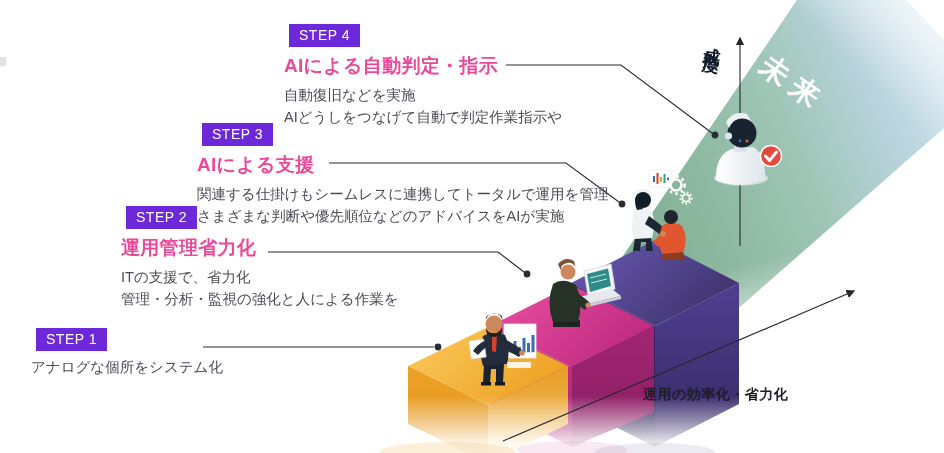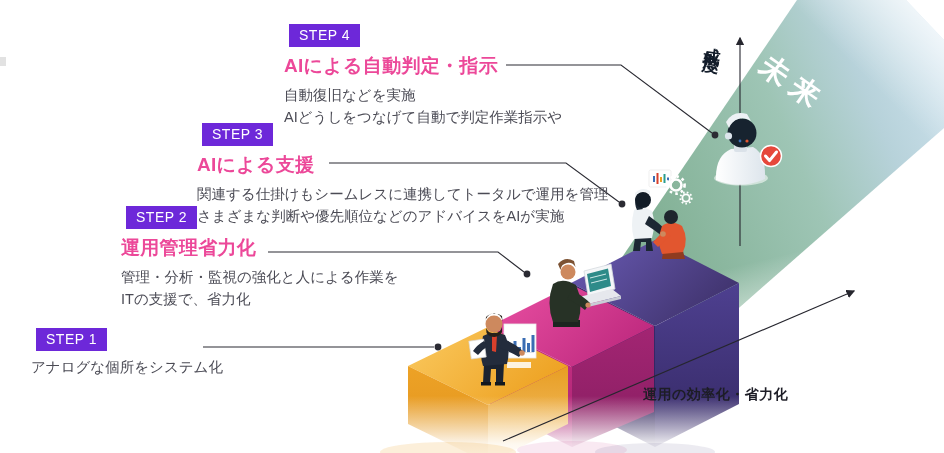--- a/index.html
+++ b/index.html
@@ -260,22 +260,22 @@
     <div class="cdesc">
       <div>関連する仕掛けもシームレスに連携してトータルで運用を管理</div>
       <div>さまざまな判断や優先順位などのアドバイスをAIが実施</div>
     </div>
   </div>
 
   <div class="callout" style="left:121px;top:206px;">
     <div class="badge">STEP 2</div>
     <div class="ctitle">運用管理省力化</div>
     <div class="cdesc">
+      <div>ITの支援で、省力化</div>
       <div>管理・分析・監視の強化と人による作業を</div>
-      <div>ITの支援で、省力化</div>
     </div>
   </div>
 
   <div class="callout" style="left:31px;top:309px;margin-top:19px;">
     <div class="badge">STEP 1</div>
     <div class="cdesc">
       <div>アナログな個所をシステム化</div>
     </div>
   </div>
 

